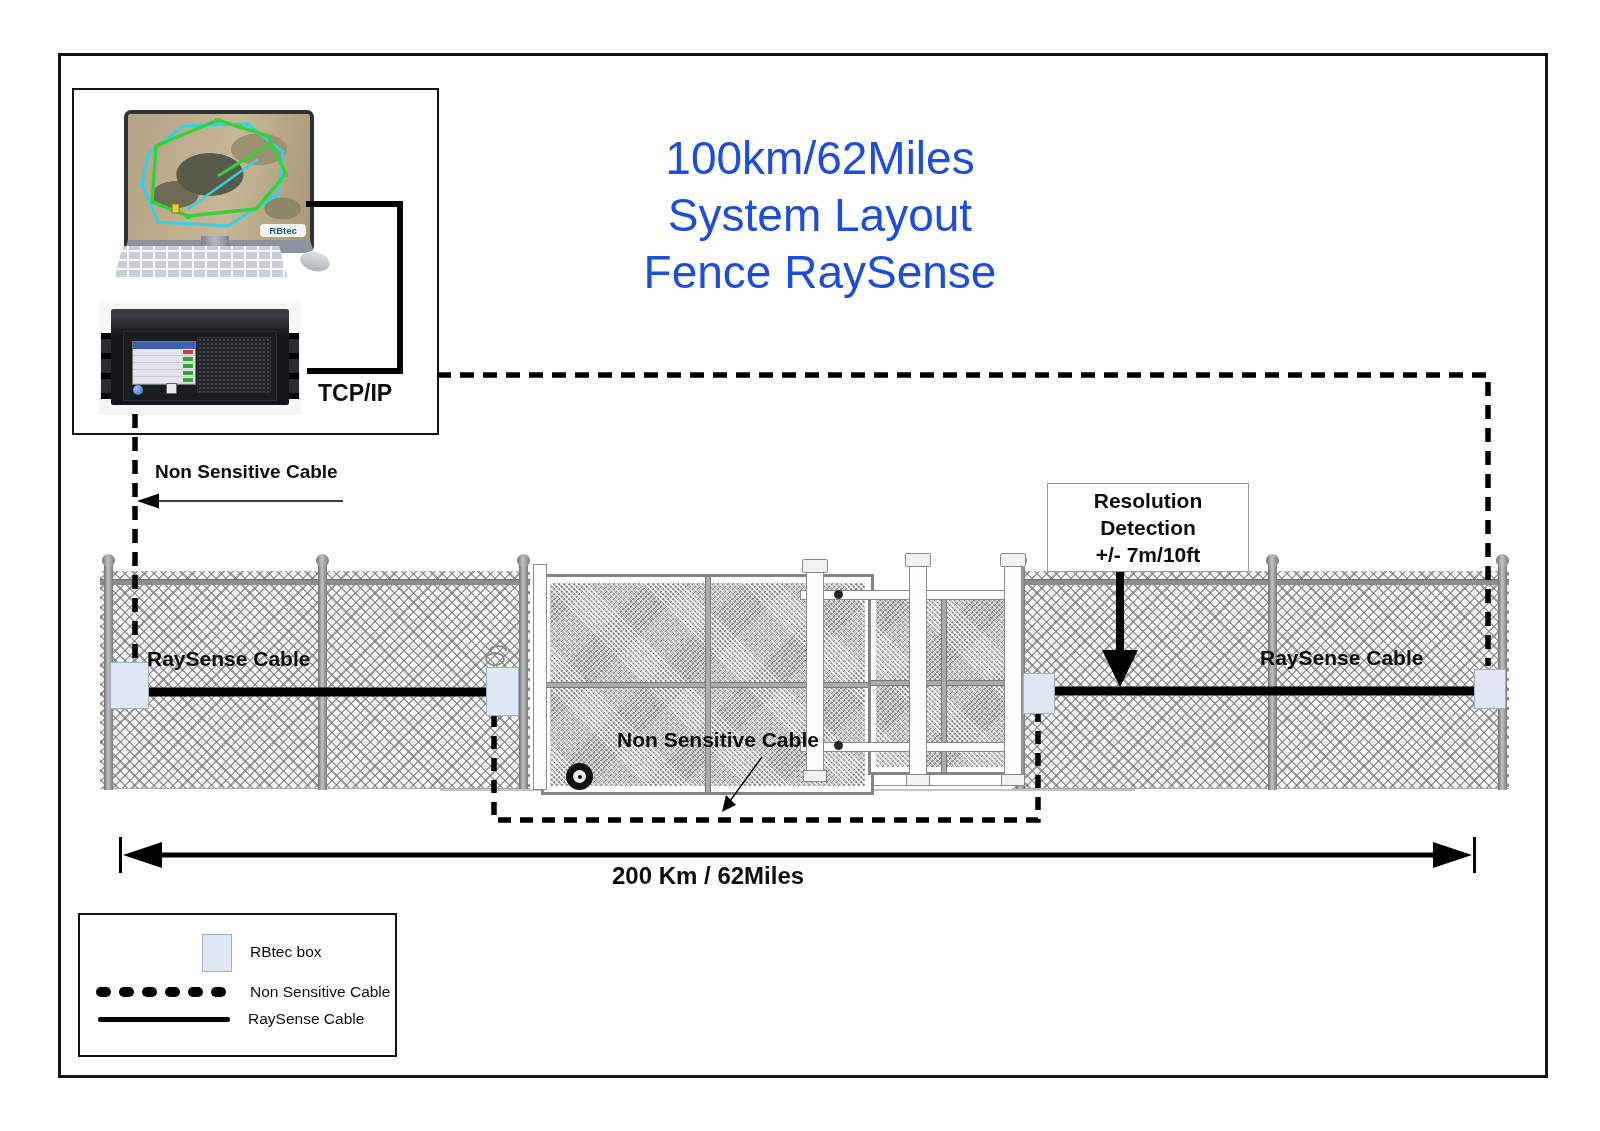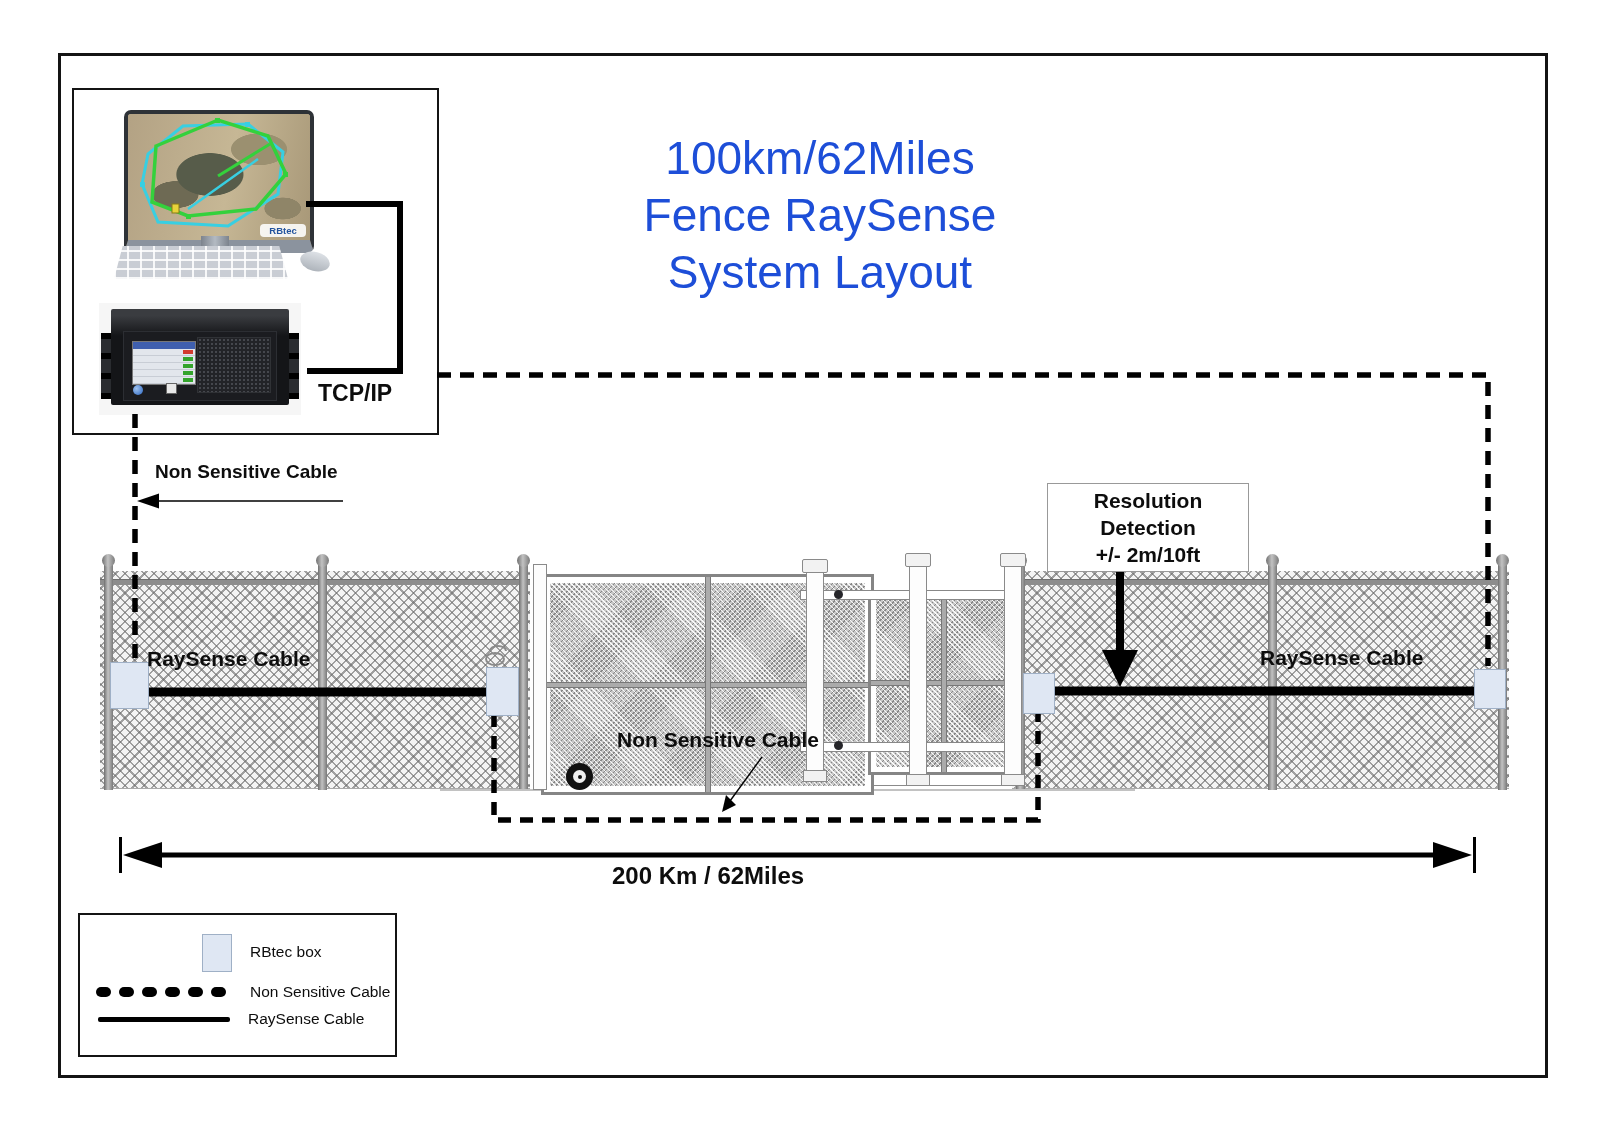--- a/index.html
+++ b/index.html
@@ -133,22 +133,22 @@
 </style>
 </head>
 <body>
 
 <div id="stage">
 
   <div class="abs" id="page-border"></div>
 
   <div class="abs" id="title">
     <div>100km/62Miles</div>
+    <div>System Layout</div>
     <div>Fence RaySense</div>
-    <div>System Layout</div>
   </div>
 
   <div class="abs" id="control-box"></div>
   <div class="abs" id="monitor-screen">
     <div id="map">
       <svg width="182" height="126" viewBox="0 0 182 126">
         <polygon points="20,40 55,12 120,10 155,38 150,80 100,112 30,108 14,70" fill="none" stroke="#38cfe2" stroke-width="3"></polygon>
         <line x1="60" y1="95" x2="130" y2="45" stroke="#38cfe2" stroke-width="2.5"></line>
         <polygon points="28,32 90,6 140,22 158,60 128,95 60,102 24,88" fill="none" stroke="#34d13c" stroke-width="3.5"></polygon>
         <line x1="90" y1="62" x2="142" y2="30" stroke="#34d13c" stroke-width="3"></line>
@@ -282,21 +282,21 @@
   <div class="abs splice" id="splice-3"></div>
   <div class="abs splice" id="splice-4"></div>
 
   <div class="abs lbl" id="nsc-top-label">Non Sensitive Cable</div>
   <div class="abs lbl" id="raysense-left-label">RaySense Cable</div>
   <div class="abs lbl" id="raysense-right-label">RaySense Cable</div>
   <div class="abs lbl" id="nsc-gate-label">Non Sensitive Cable</div>
   <div class="abs" id="detection-box">
     <div>Resolution</div>
     <div>Detection</div>
-    <div>+/- 2m/10ft</div>
+    <div>+/- 7m/10ft</div>
   </div>
   <div class="abs lbl" id="distance-label">200 Km / 62Miles</div>
 
   <div class="abs" id="legend-box"></div>
   <div class="abs splice" id="legend-splice-swatch"></div>
   <div class="abs" id="legend-dash-swatch">
     <span></span>
       <span></span>
       <span></span>
       <span></span>

